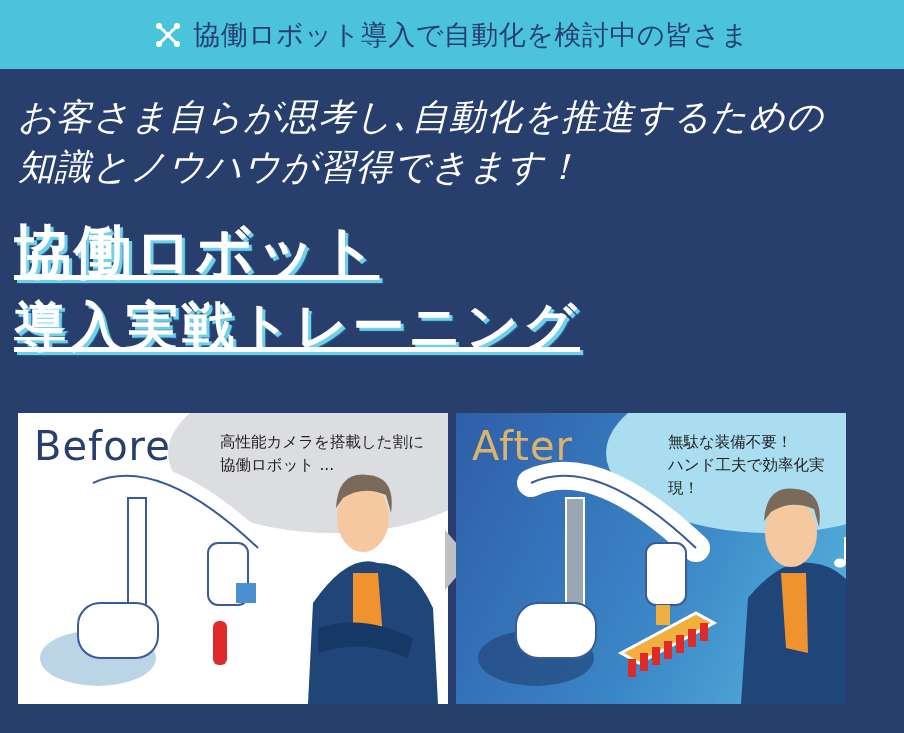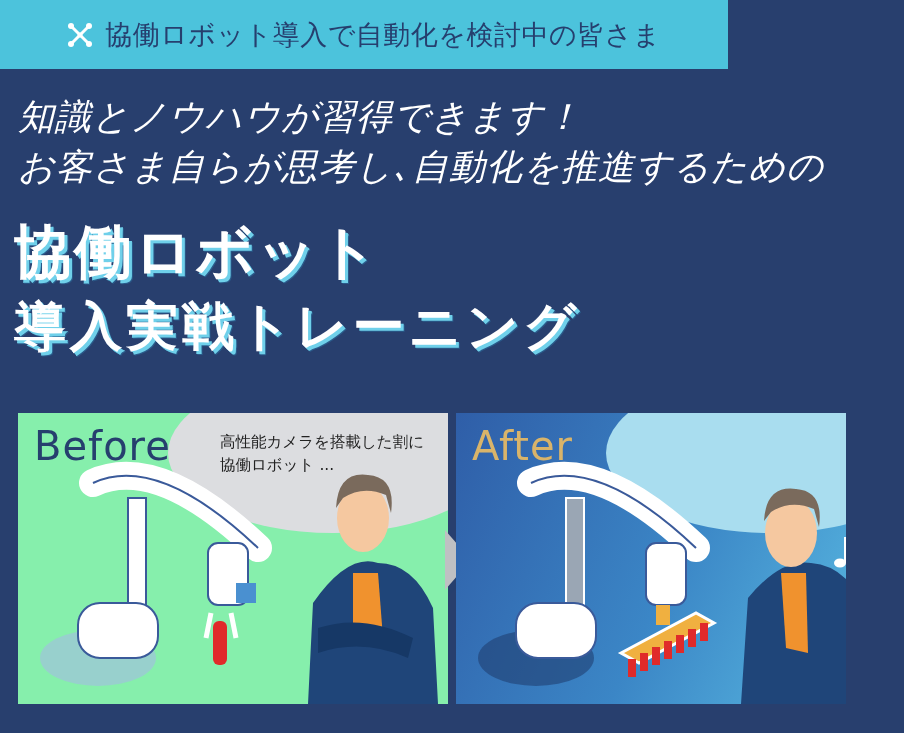--- a/index.html
+++ b/index.html
@@ -1,40 +1,41 @@
 <!DOCTYPE html>
 <html><head>
 <meta charset="utf-8">
 <style>
   * { box-sizing: border-box; margin: 0; padding: 0; }
   html, body { width: 904px; height: 733px; overflow: hidden; background: #283f6e; }
   body { font-family: "DejaVu Sans", "Liberation Sans", sans-serif; position: relative; }
 
   .top-band {
-    position: absolute; left: 0; top: 0; width: 728px; height: 69px;
+    position: absolute; left: 0; top: 0; width: 904px; height: 69px;
     background: #4cc3dc; display: flex; align-items: center; justify-content: center;
   }
   .top-band .mark { width: 26px; height: 26px; margin-right: 12px; }
   .top-band .txt { color: #263f6e; font-size: 27px; letter-spacing: 0.5px; }
 
   .lead {
     position: absolute; left: 18px; top: 92px; color: #ffffff;
     font-size: 36px; line-height: 50px; font-style: italic; letter-spacing: 1px;
   }
 
   .title1, .title2 {
     position: absolute; left: 14px; color: #ffffff; font-weight: bold;
     text-shadow: 3px 3px 0 #6fd0ea, 4px 4px 0 #2a5a8a;
     letter-spacing: 2px;
+    text-decoration: underline;
   }
   .title1 { top: 214px; font-size: 58px; }
   .title2 { top: 292px; font-size: 52px; letter-spacing: 4px; }
 
   .panel { position: absolute; top: 413px; height: 291px; overflow: hidden; }
-  .panel.before { left: 18px; width: 430px; background: #86efac; }
+  .panel.before { left: 18px; width: 430px; background: #ffffff; }
   .panel.after  { left: 456px; width: 390px; background: linear-gradient(115deg, #2f5ea8 0%, #3b86c6 55%, #58b7e0 100%); }
 
   .panel .label {
     position: absolute; left: 16px; top: 10px; font-size: 40px; letter-spacing: 1px;
     font-family: "DejaVu Sans", sans-serif; font-weight: normal;
   }
   .before .label { color: #263f6e; }
   .after  .label { color: #d9b46a; }
 
   .bubble { position: absolute; border-radius: 50%; }
@@ -72,22 +73,22 @@
         <circle cx="22" cy="4" r="3"></circle>
       <circle cx="4" cy="22" r="3"></circle>
         <circle cx="22" cy="22" r="3"></circle>
       <circle cx="13" cy="13" r="2.5"></circle>
     </g>
   </svg>
   <span class="txt">協働ロボット導入で自動化を検討中の皆さま</span>
 </div>
 
 <div class="lead">
+  <div>お客さま自らが思考し､自動化を推進するための</div>
   <div>知識とノウハウが習得できます！</div>
-  <div>お客さま自らが思考し､自動化を推進するための</div>
 </div>
 
 <div class="title1">協働ロボット</div>
 <div class="title2">導入実戦トレーニング</div>
 
 <div class="panel before">
   <div class="bubble"></div>
   <div class="label">Before</div>
   <div class="speech">
     <div>高性能カメラを搭載した割に</div>
@@ -112,20 +113,24 @@
     <path d="M300 215 Q345 200 395 225 L390 245 Q345 225 300 240 Z" fill="#163866"></path>
   </svg>
 </div>
 
 <div class="divider-shadow"></div>
 <div class="divider-arrow"></div>
 
 <div class="panel after">
   <div class="bubble"></div>
   <div class="label">After</div>
+  <div class="speech">
+    <div>無駄な装備不要！</div>
+    <div>ハンド工夫で効率化実現！</div>
+  </div>
   <svg width="429" height="291" style="position:absolute;left:0;top:0">
     <ellipse cx="80" cy="245" rx="58" ry="28" fill="#1f3f72" opacity="0.6"></ellipse>
     <rect x="110" y="85" width="18" height="110" fill="#9aa6b4" stroke="#ffffff" stroke-width="2"></rect>
     <path d="M75 70 Q140 40 240 135" stroke="#ffffff" stroke-width="28" fill="none" stroke-linecap="round"></path>
     <path d="M75 70 Q140 40 240 135" stroke="#3a5a9a" stroke-width="2" fill="none"></path>
     <rect x="60" y="190" width="80" height="55" rx="22" fill="#ffffff" stroke="#3a5a9a" stroke-width="2"></rect>
     <rect x="190" y="130" width="40" height="62" rx="10" fill="#ffffff" stroke="#3a5a9a" stroke-width="2"></rect>
     <rect x="200" y="192" width="14" height="20" fill="#f0b040"></rect>
     <polygon points="165,240 240,200 258,210 183,250" fill="#f0b040" stroke="#ffffff" stroke-width="3"></polygon>
     <g fill="#e02a2a">

